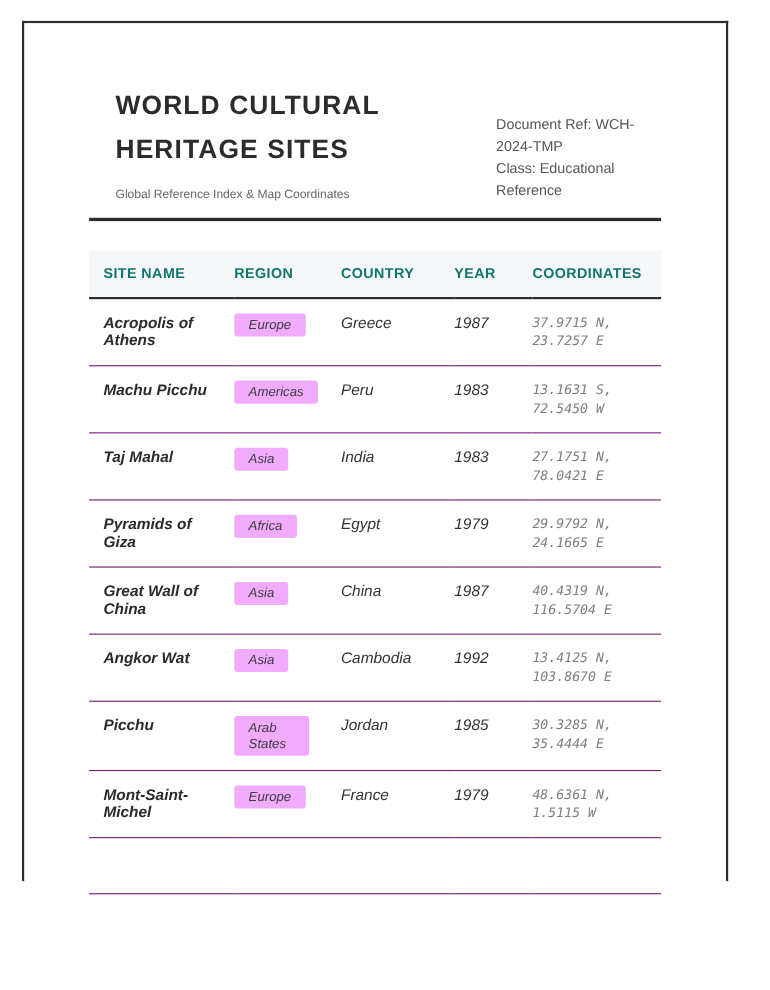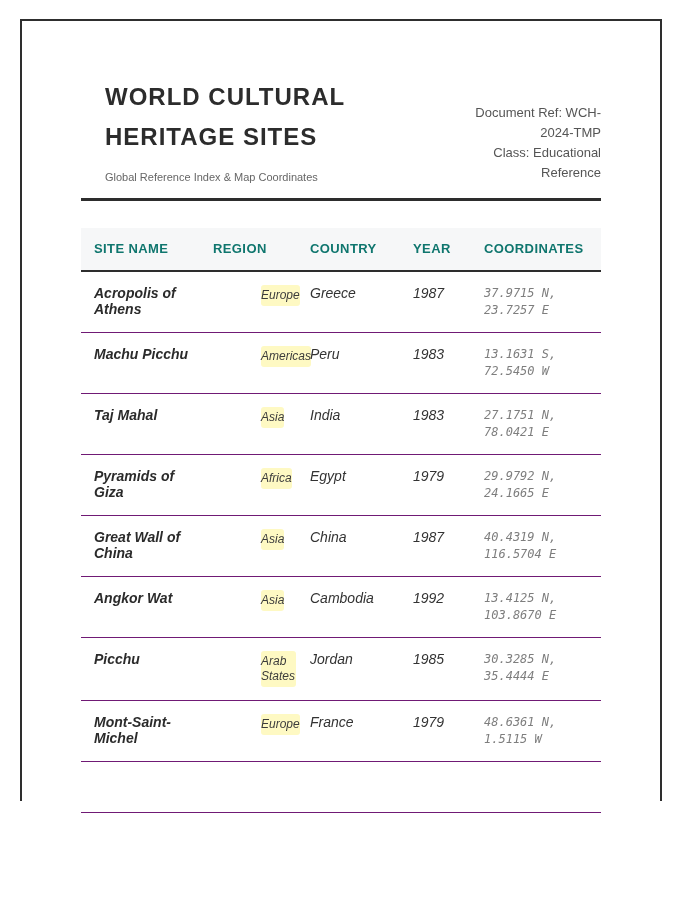--- a/index.html
+++ b/index.html
@@ -32,21 +32,20 @@
   }
   .doc-subtitle {
     margin: 10px 0 0 0;
     font-size: 11px;
     line-height: 20px;
     color: #666666;
   }
   .meta-block {
     width: 150px;
     padding-top: 26px;
-    text-align: right;
     font-size: 13px;
     line-height: 20px;
     color: #555555;
   }
   .rule {
     border: none;
     height: 3px;
     background: #2d2d2d;
     margin: 11px 0 0 0;
   }
@@ -78,27 +77,26 @@
     padding: 13px 14px 13px 0;
     border-bottom: 1px solid #701a75;
     font-size: 14px;
     line-height: 16px;
     color: #333333;
     font-style: italic;
   }
   td.site-name { font-weight: bold; color: #2b2b2b; }
   .badge {
     display: inline-block;
-    background: #fef9c3;
+    background: #f0abfc;
     color: #3c3c3c;
     font-size: 12px;
     line-height: 15px;
-    padding: 3px 0;
+    padding: 3px 13px;
     border-radius: 3px;
-    margin-left: 48px;
   }
   .badge--wrap { max-width: 42px; }
   td.coords {
     font-family: "DejaVu Sans Mono", "Liberation Mono", monospace;
     font-size: 12px;
     line-height: 17px;
     color: #7e7e7e;
     white-space: pre-line;
   }
   tr.spacer-row td { height: 50px; padding: 0; }

